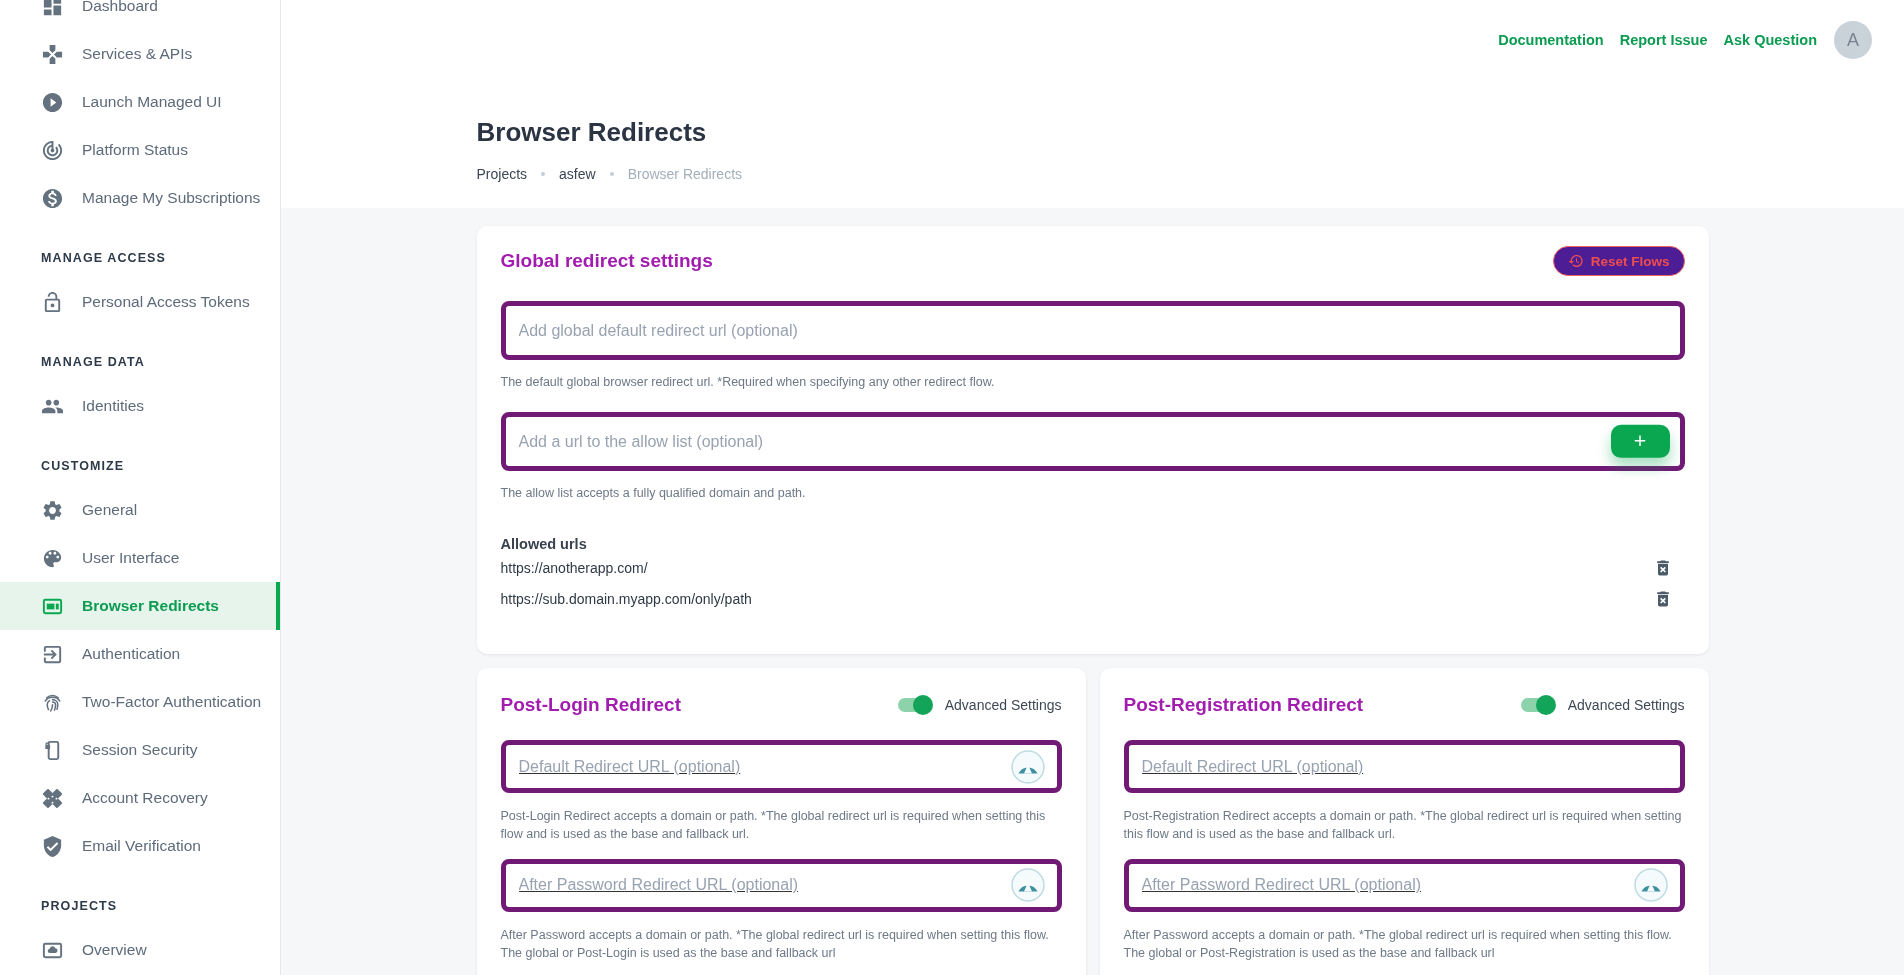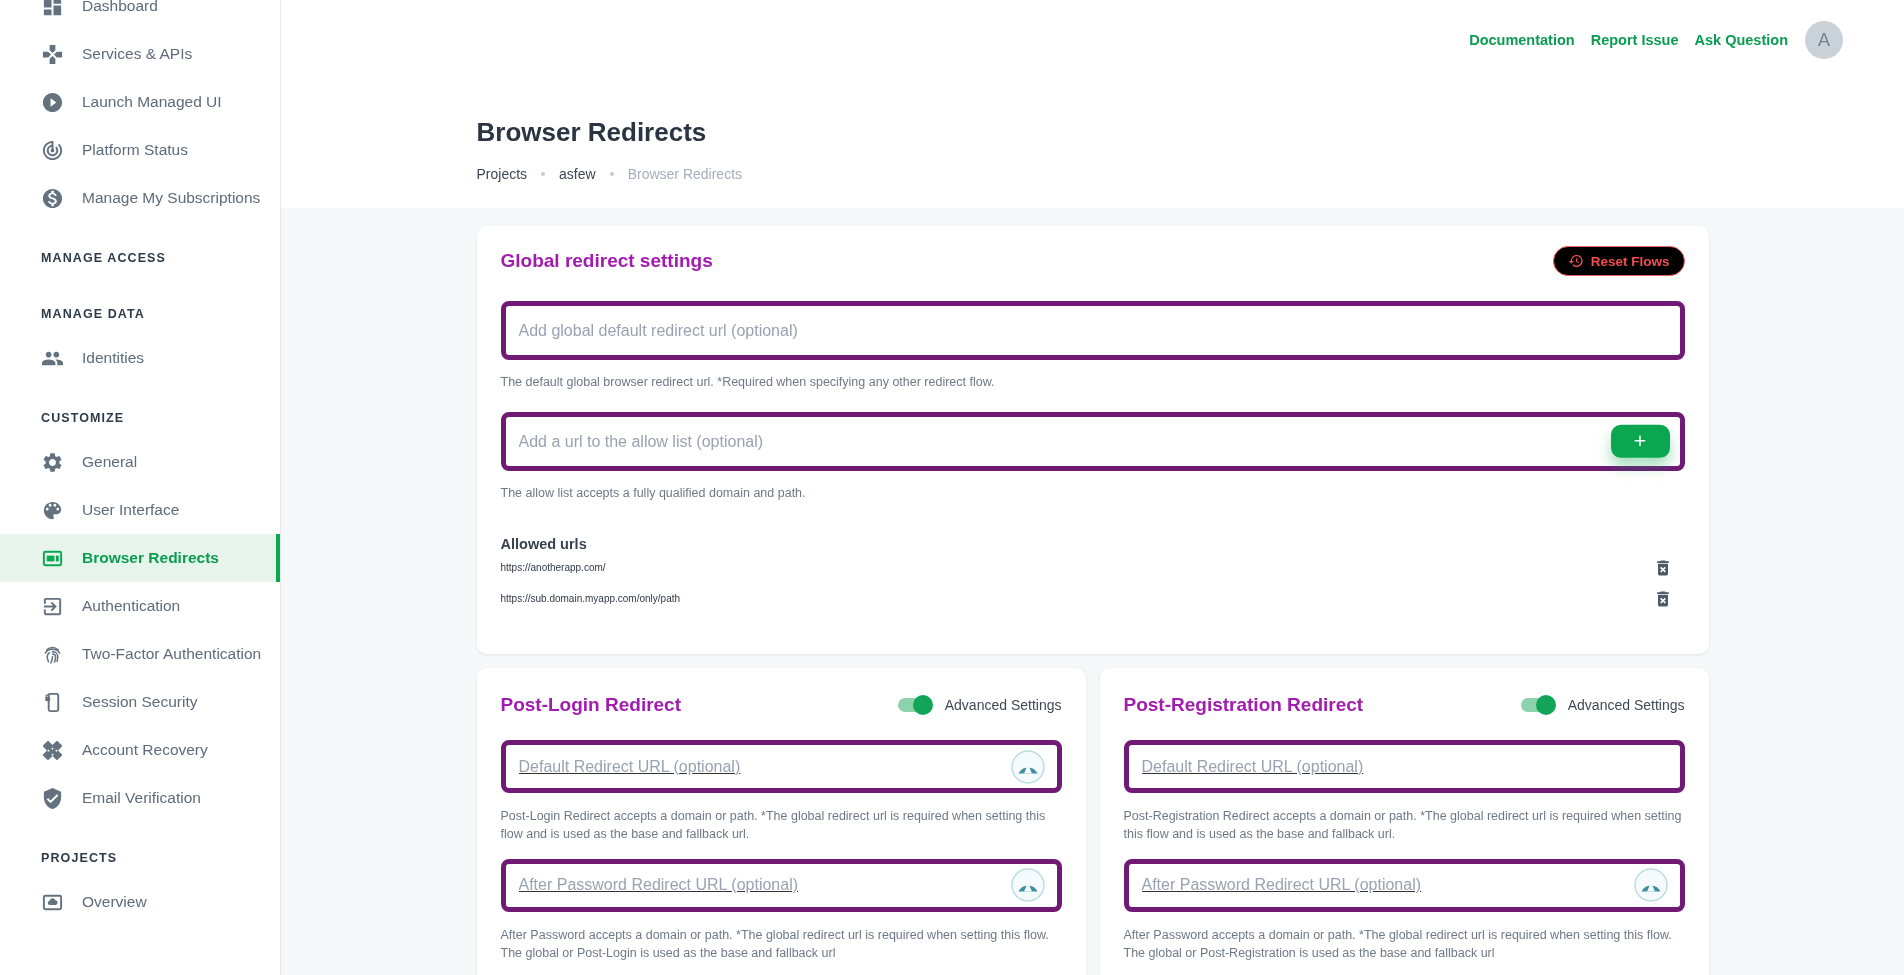--- a/index.html
+++ b/index.html
@@ -13,41 +13,41 @@
               color:#5d6b7a; font-size:15.5px; cursor:pointer; position:relative; white-space:nowrap; }
   .nav-item svg { width:23px; height:23px; flex:none; color:#64727f; }
   .nav-item.active { background:#e7f4ec; color:#0b9c51; font-weight:bold; }
   .nav-item.active svg { color:#0aa84f; }
   .nav-item.active::after { content:""; position:absolute; right:-1px; top:0; bottom:0; width:5px; background:#0aa84f; }
   .section-label { margin-top:16px; height:40px; display:flex; align-items:center; padding-left:41px;
                    font-size:12.5px; font-weight:bold; letter-spacing:1.1px; color:#2d3a49; }
 
   
   .main { flex:1; display:flex; flex-direction:column; min-width:0; }
-  .topbar { height:80px; display:flex; align-items:center; justify-content:flex-end; padding-right:61px; background:#fff; }
+  .topbar { height:80px; display:flex; align-items:center; justify-content:flex-end; padding-right:32px; background:#fff; }
   .top-link { font-size:14.5px; font-weight:bold; color:#0b9c51; text-decoration:none; margin-left:16px; cursor:pointer; }
   .avatar { width:38px; height:38px; border-radius:50%; background:#c9d1d9; color:#78848f;
             display:flex; align-items:center; justify-content:center; font-size:18px; margin-left:17px; cursor:pointer; }
 
   .page-head-inner { width:1232px; margin:0 auto; }
   .page-title { margin-top:36px; font-size:26px; line-height:32px; font-weight:bold; color:#2b3443; }
   .breadcrumb { display:flex; align-items:center; gap:14px; margin-top:18px; padding-bottom:26px; font-size:14px; }
   .crumb { color:#3c4654; cursor:pointer; }
   .crumb.current { color:#a3aebb; cursor:default; }
   .crumb-dot { width:4px; height:4px; border-radius:50%; background:#c4ccd5; }
 
   .well { flex:1; background:#f6f7f9; padding-top:18px; overflow:hidden; }
   .container { width:1232px; margin:0 auto; }
 
   .card { background:#fff; border-radius:10px; box-shadow:0 1px 3px rgba(25,39,62,.09); }
   .global-card { padding:20px 24px 40px; margin-bottom:14px; }
   .card-head { display:flex; justify-content:space-between; align-items:center; }
   .card-title { font-size:19px; font-weight:bold; color:#a21caf; }
 
-  .reset-btn { display:flex; align-items:center; gap:7px; border:1px solid #f26060; color:#f04e4e; background:#000000;
+  .reset-btn { display:flex; align-items:center; gap:7px; border:1px solid #f26060; color:#f04e4e; background:#4c1d95;
                border-radius:16px; height:30px; padding:0 14px; font-size:13.5px; font-weight:bold; cursor:pointer;
                font-family:inherit; }
   .reset-btn svg { width:16px; height:16px; }
 
   .input-wrap { position:relative; margin-top:25px; }
   .text-input { width:100%; height:59px; border:5px solid #701a75; border-radius:8px; font-size:16px;
                 padding:0 84px 0 13px; color:#333; background:#fff; font-family:inherit; outline:none; }
   .text-input::placeholder { color:#98a2b0; }
   .help { font-size:12.5px; color:#6e7987; margin-top:13px; line-height:1.45; }
   .input-wrap + .help { }
@@ -55,21 +55,21 @@
 
   .add-btn { position:absolute; right:15px; top:50%; transform:translateY(-52%); width:59px; height:33px;
              background:#0aa750; border:none; border-radius:10px; color:#fff; cursor:pointer;
              display:flex; align-items:center; justify-content:center; box-shadow:0 9px 14px rgba(10,167,80,.35); }
   .add-btn svg { width:18px; height:18px; }
 
   .allowed { margin-top:34px; }
   .allowed-title { font-size:14.5px; font-weight:bold; color:#39434f; }
   .url-row { display:flex; align-items:center; justify-content:space-between; height:31px; }
   .url-row:first-of-type { margin-top:9px; }
-  .url-text { font-size:10px; color:#2f3a47; }
+  .url-text { font-size:14px; color:#2f3a47; }
   .trash-btn { width:24px; height:24px; margin-right:10px; border:none; background:none; color:#4d5a68; cursor:pointer;
                display:flex; align-items:center; justify-content:center; }
   .trash-btn svg { width:20px; height:20px; }
 
   .flow-row { display:flex; gap:14px; }
   .flow-card { flex:1; padding:26px 24px 24px; height:560px; }
   .flow-head { display:flex; align-items:center; justify-content:space-between; }
   .toggle-group { display:flex; align-items:center; gap:12px; cursor:pointer; }
   .switch { position:relative; width:36px; height:20px; flex:none; }
   .switch .track { position:absolute; left:1px; right:1px; top:3px; height:14px; border-radius:7px; background:#8cd2ab; }
@@ -117,20 +117,26 @@
 
     <div class="nav-item">
       <svg viewBox="0 0 24 24" fill="currentColor">
           <path d="M12 2C6.48 2 2 6.48 2 12s4.48 10 10 10 10-4.48 10-10S17.52 2 12 2zm1.41 16.09V20h-2.67v-1.93c-1.71-.36-3.16-1.46-3.27-3.4h1.96c.1 1.05.82 1.87 2.65 1.87 1.96 0 2.4-.98 2.4-1.59 0-.83-.44-1.61-2.67-2.14-2.48-.6-4.18-1.62-4.18-3.67 0-1.72 1.39-2.84 3.11-3.21V4h2.67v1.95c1.86.45 2.79 1.86 2.85 3.39H14.3c-.05-1.11-.64-1.87-2.22-1.87-1.5 0-2.4.68-2.4 1.64 0 .84.65 1.39 2.67 1.91s4.18 1.39 4.18 3.91c-.01 1.83-1.38 2.83-3.12 3.16z"></path>
         </svg>
       <span>Manage My Subscriptions</span>
     </div>
 
     <div class="section-label">MANAGE ACCESS</div>
 
+    <div class="nav-item">
+      <svg viewBox="0 0 24 24" fill="currentColor">
+          <path d="M12 17c1.1 0 2-.9 2-2s-.9-2-2-2-2 .9-2 2 .9 2 2 2zm6-9h-1V6c0-2.76-2.24-5-5-5S7 3.24 7 6h1.9c0-1.71 1.39-3.1 3.1-3.1 1.71 0 3.1 1.39 3.1 3.1v2H6c-1.1 0-2 .9-2 2v10c0 1.1.9 2 2 2h12c1.1 0 2-.9 2-2V10c0-1.1-.9-2-2-2zm0 12H6V10h12v10z"></path>
+        </svg>
+      <span>Personal Access Tokens</span>
+    </div>
 
     <div class="section-label">MANAGE DATA</div>
 
     <div class="nav-item">
       <svg viewBox="0 0 24 24" fill="currentColor">
           <path d="M16 11c1.66 0 2.99-1.34 2.99-3S17.66 5 16 5c-1.66 0-3 1.34-3 3s1.34 3 3 3zm-8 0c1.66 0 2.99-1.34 2.99-3S9.66 5 8 5C6.34 5 5 6.34 5 8s1.34 3 3 3zm0 2c-2.33 0-7 1.17-7 3.5V19h14v-2.5c0-2.33-4.67-3.5-7-3.5zm8 0c-.29 0-.62.02-.97.05 1.16.84 1.97 1.97 1.97 3.45V19h6v-2.5c0-2.33-4.67-3.5-7-3.5z"></path>
         </svg>
       <span>Identities</span>
     </div>
 

